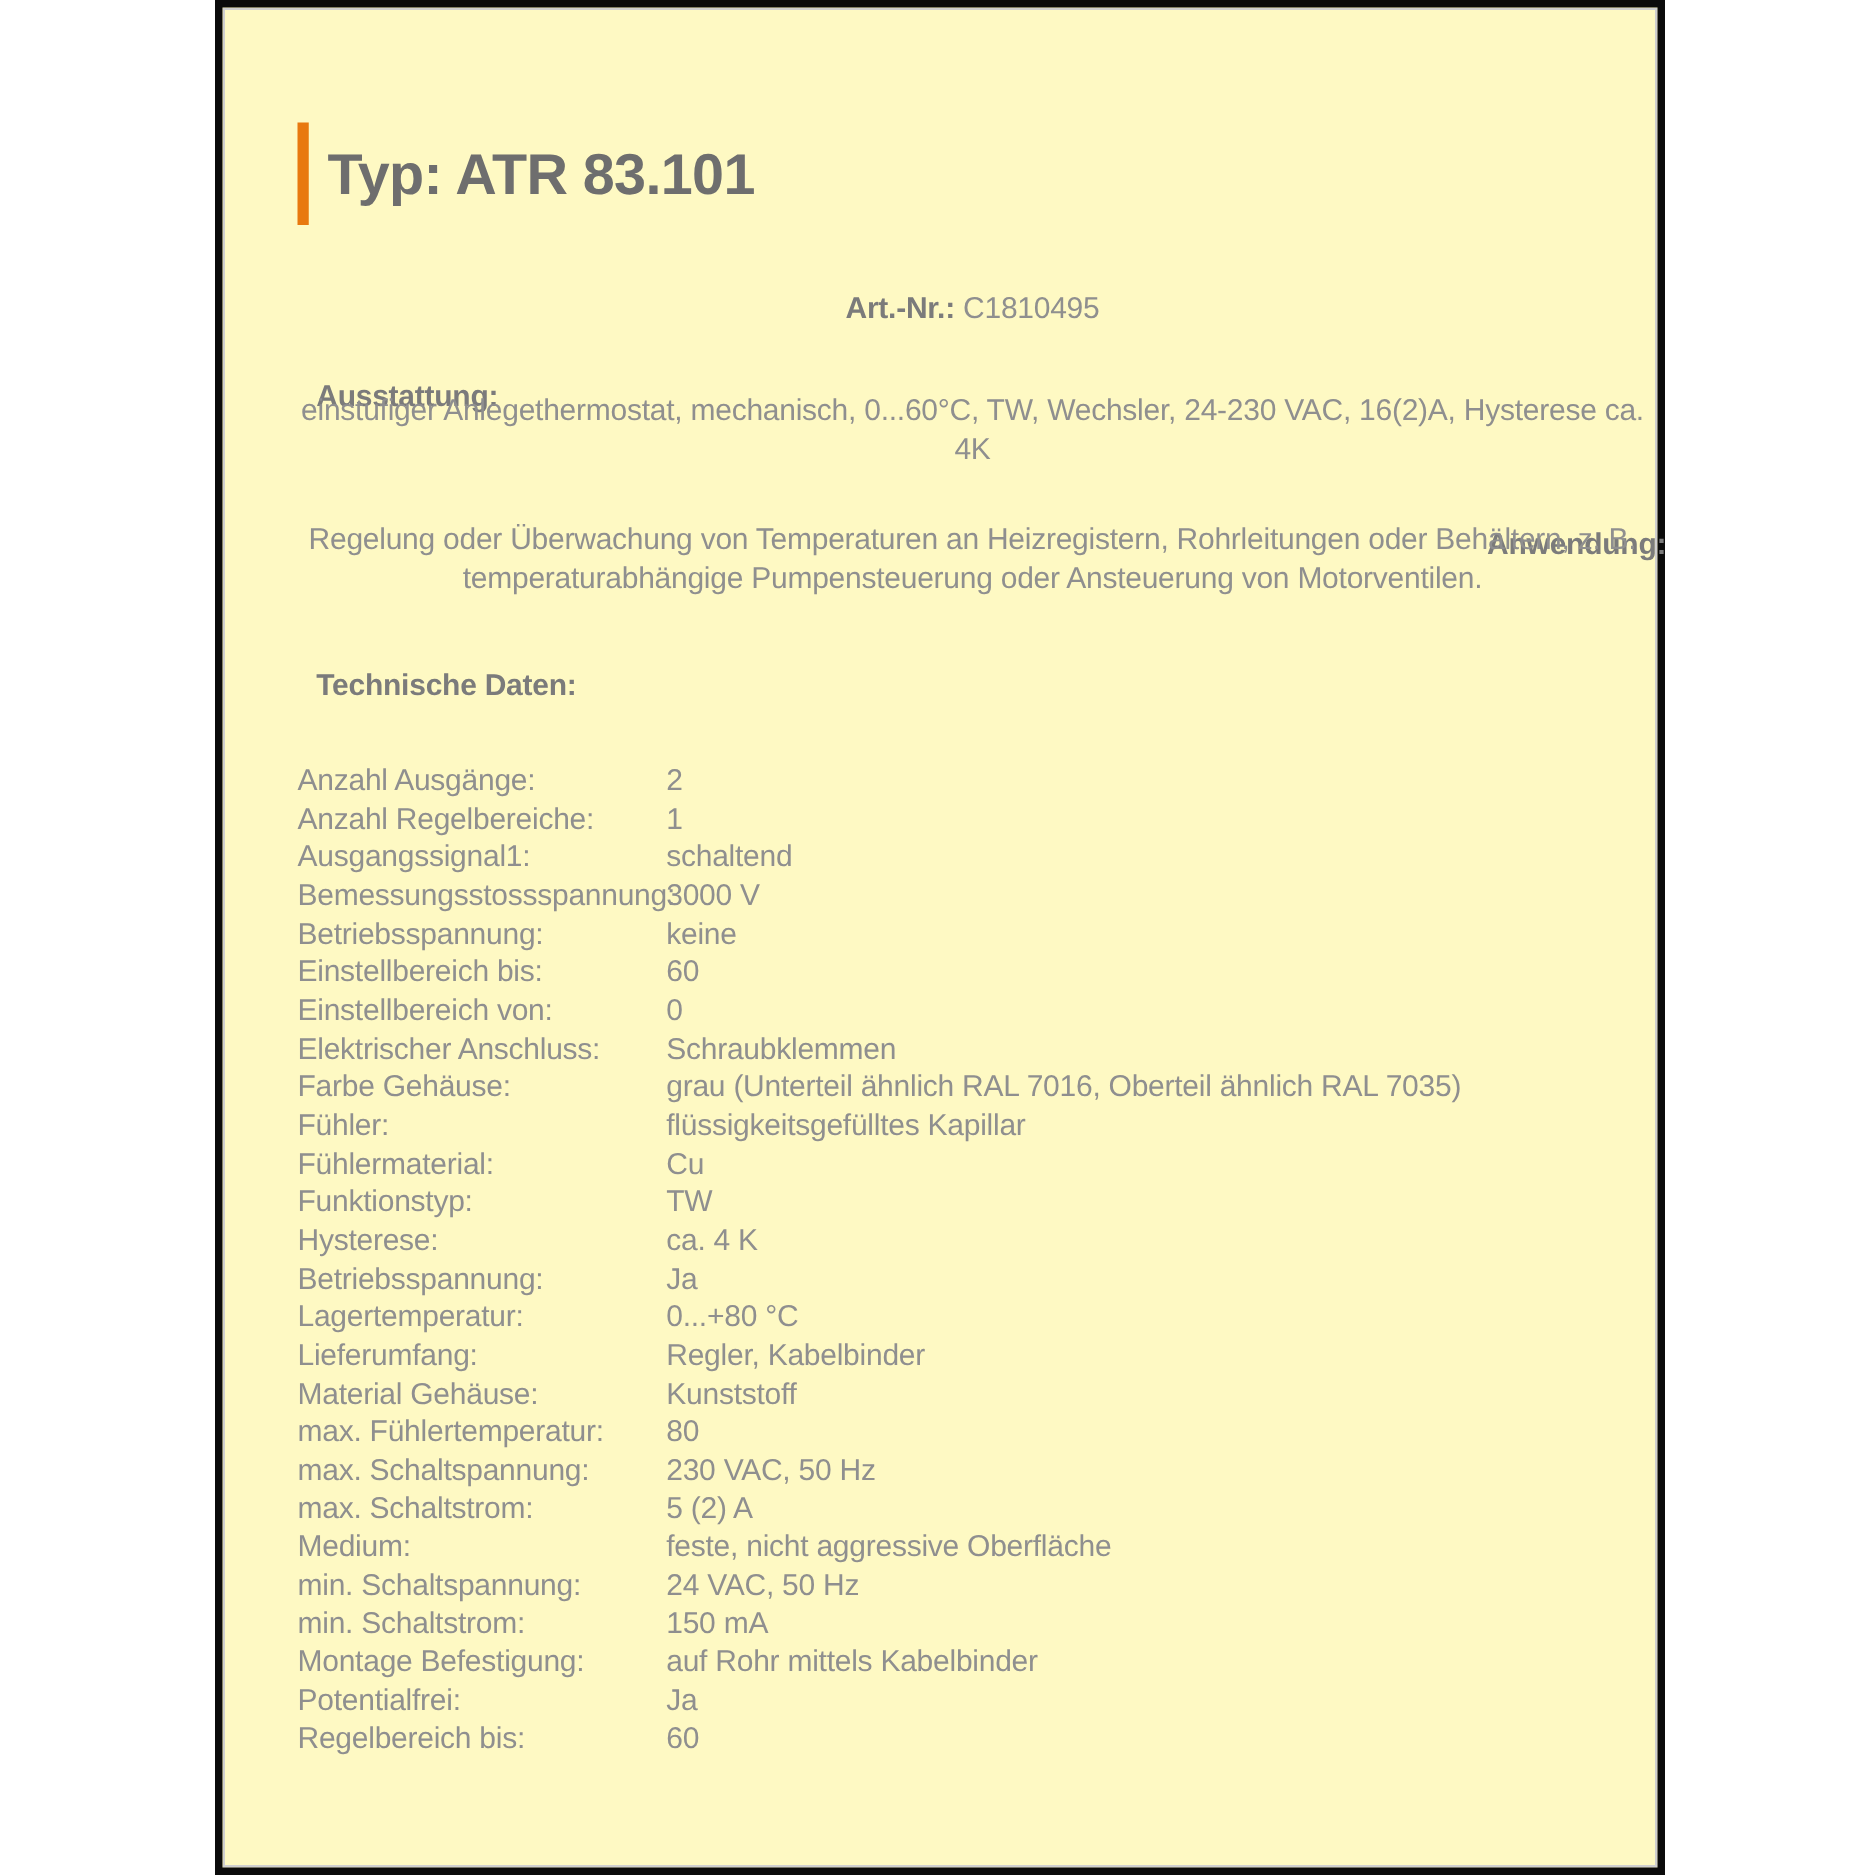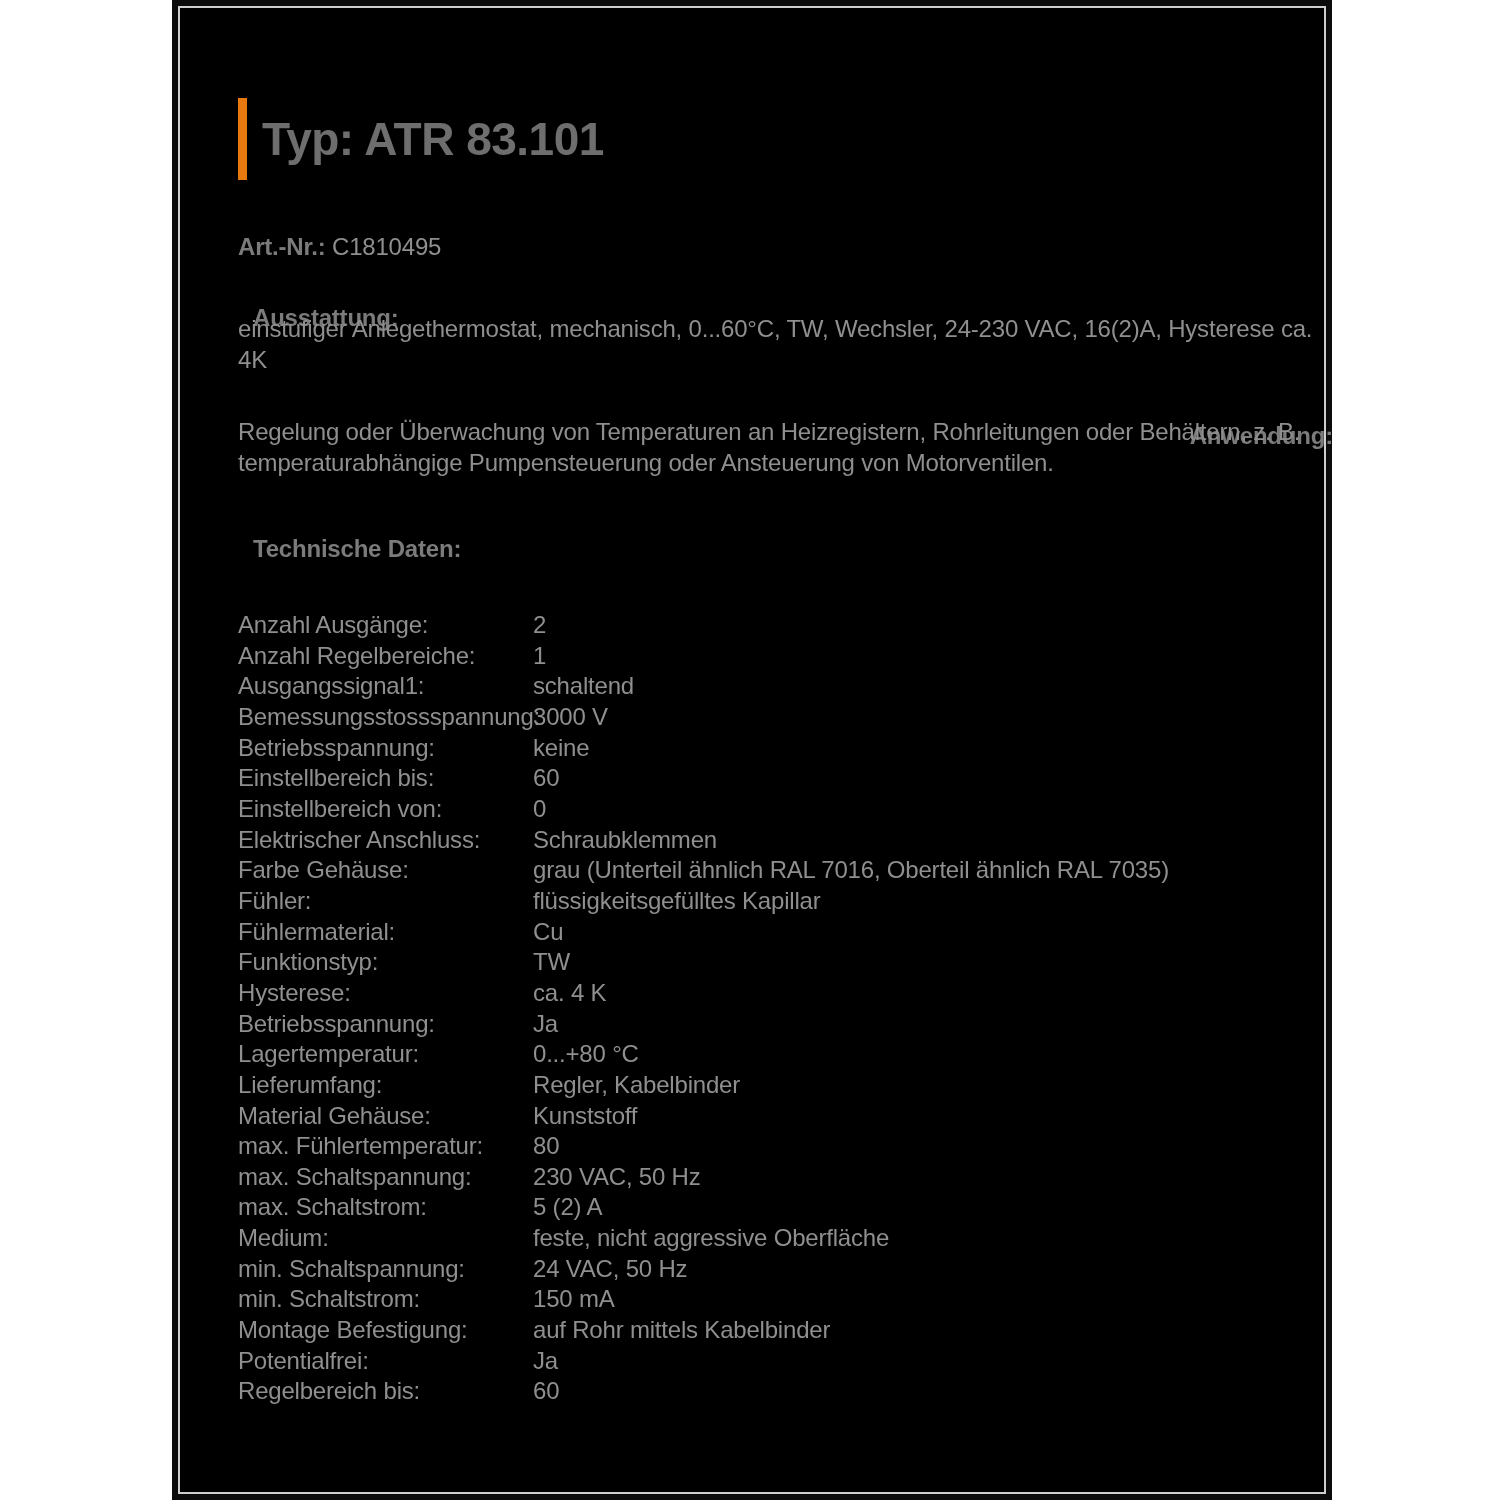--- a/index.html
+++ b/index.html
@@ -19,21 +19,21 @@
   }
   .page {
     position: absolute;
     left: 172px;
     top: 0;
     width: 1160px;
     height: 1500px;
     box-sizing: border-box;
     border: 6px solid #0b0b0b;
     box-shadow: inset 0 0 0 2px #cfcfcf;
-    background: #000000;
+    background: #fef9c3;
   }
   .title-row {
     position: absolute;
     left: 60px;
     top: 92px;
     display: flex;
     align-items: stretch;
     height: 82px;
   }
   .accent-bar {
@@ -91,21 +91,21 @@
   .spec-label {
     flex: 0 0 295px;
     width: 295px;
     white-space: nowrap;
     overflow: visible;
   }
   .spec-value {
     flex: 1 1 auto;
     white-space: nowrap;
   }
-  p { margin: 0; }
+  p { margin: 0; text-align: center; }
 </style>
 </head>
 <body>
 
 <div class="canvas">
   <div class="page">
 
     <div class="title-row">
       <div class="accent-bar" style="background: rgb(232, 121, 15);"></div>
       <h1 class="title">Typ: ATR 83.101</h1>

